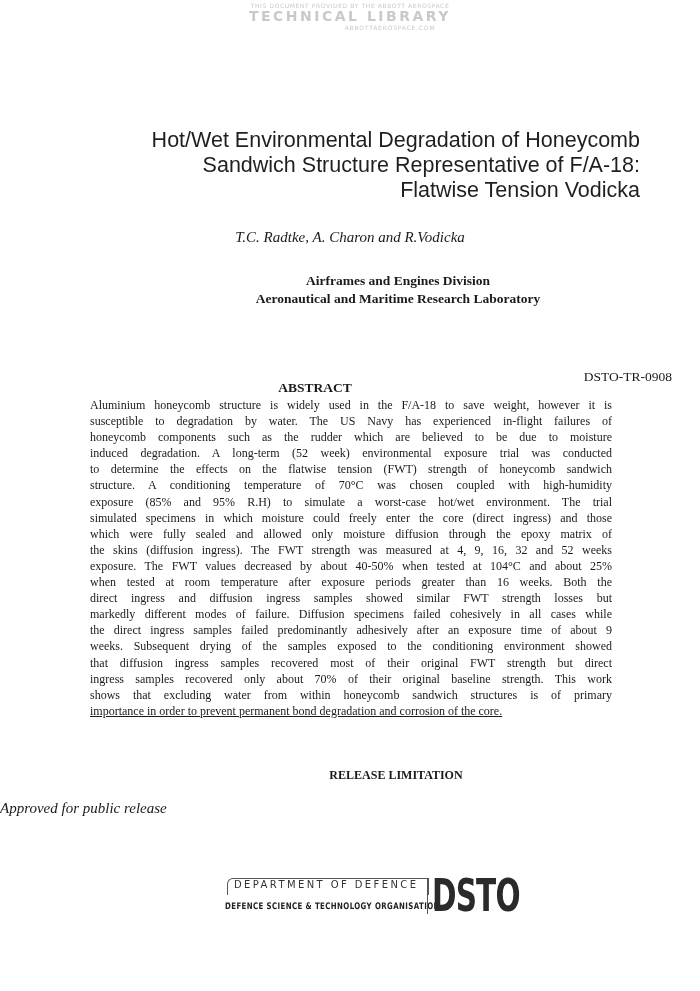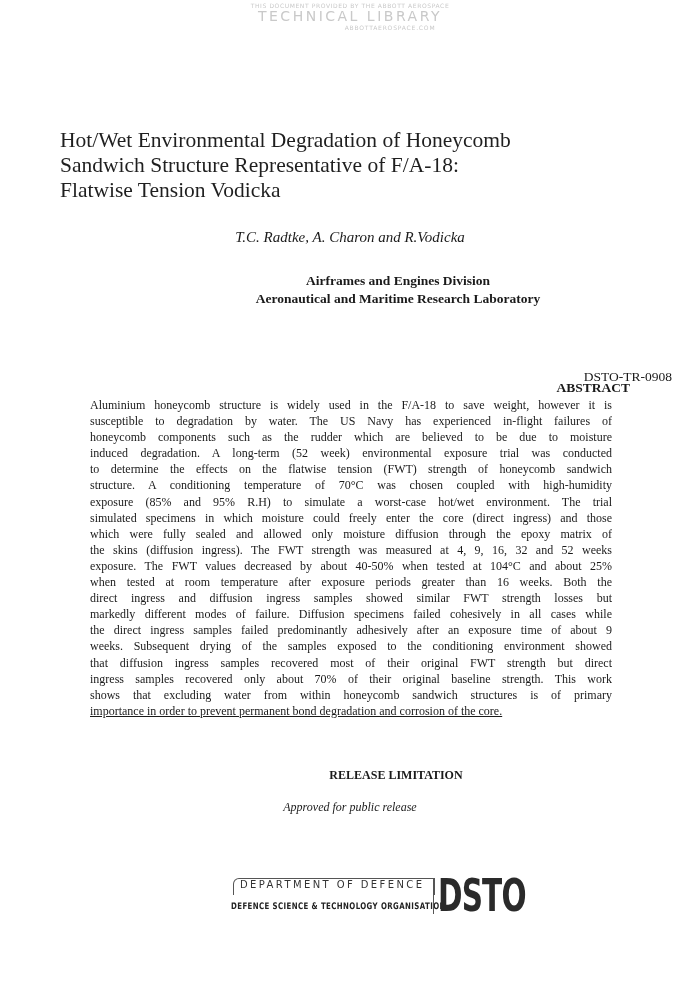--- a/index.html
+++ b/index.html
@@ -1,32 +1,32 @@
 <!DOCTYPE html>
 <html><head>
 <meta charset="utf-8">
 <style>
   html, body { margin: 0; padding: 0; background: #ffffff; }
   body { width: 700px; height: 991px; position: relative; overflow: hidden; color: #1a1a1a; font-family: "DejaVu Serif", serif; }
   .watermark { position: absolute; left: 0; top: 2px; width: 700px; text-align: center; color: #c9c9c9; font-family: "DejaVu Sans", sans-serif; }
   .wm-line1 { font-size: 6px; letter-spacing: 0.6px; line-height: 7px; text-transform: uppercase; }
-  .wm-line2 { font-size: 14px; letter-spacing: 2.5px; line-height: 15px; text-transform: uppercase; }
+  .wm-line2 { font-size: 14px; letter-spacing: 2.5px; line-height: 15px; text-transform: uppercase; font-weight: bold; }
   .wm-line3 { font-size: 6px; letter-spacing: 0.8px; line-height: 7px; text-transform: uppercase; padding-left: 80px; }
-  .title { position: absolute; left: 60px; width: 580px; top: 128px; text-align: left; font-size: 21.5px; line-height: 25px; font-family: Liberation Serif, serif; color: #1f1f1f; }
+  .title { position: absolute; left: 60px; width: 580px; top: 128px; text-align: right; font-size: 21.5px; line-height: 25px; font-family: Liberation Sans, sans-serif; color: #1f1f1f; }
   .title div { white-space: nowrap; }
   .authors { position: absolute; left: 0; width: 700px; top: 229px; text-align: center; font-style: italic; font-size: 15px; font-family: Liberation Serif, serif; }
   .division { position: absolute; left: 0; width: 700px; top: 272px; text-align: center; font-weight: bold; font-size: 13.5px; line-height: 18px; font-family: "Liberation Serif", serif; margin-left: 48px; }
   .report-no { position: absolute; left: 0; width: 672px; top: 325px; text-align: right; font-size: 13.5px; font-family: "Liberation Serif", serif; margin-top: 44px; }
-  .abstract-heading { position: absolute; left: 0; width: 630px; top: 380px; text-align: right; font-weight: bold; font-size: 13.5px; font-family: "Liberation Serif", serif; }
+  .abstract-heading { position: absolute; left: 0; width: 630px; top: 380px; text-align: center; font-weight: bold; font-size: 13.5px; font-family: "Liberation Serif", serif; }
   .abstract-body { position: absolute; left: 90px; width: 522px; top: 397px; font-size: 12px; line-height: 16.1px; text-align: justify; font-family: "Liberation Serif", serif; color: #1a1a1a; }
   .abstract-body span { display: block; text-align: justify; text-align-last: justify; white-space: nowrap; }
   .abstract-body span.last { text-align-last: left; text-decoration: underline; }
   .release-heading { position: absolute; left: 0; width: 700px; top: 768px; text-align: center; font-weight: bold; font-size: 12px; font-family: "Liberation Serif", serif; padding-left: 46px; }
-  .release-text { position: absolute; left: 0; width: 700px; top: 800px; text-align: center; font-style: italic; font-size: 12px; font-family: "Liberation Serif", serif; }
-  .logo { position: absolute; left: 230px; top: 876px; width: 280px; height: 40px; text-align: right; }
+  .release-text { position: absolute; left: 0; width: 700px; top: 800px; font-style: italic; font-size: 15px; font-family: "Liberation Serif", serif; }
+  .logo { position: absolute; left: 224px; top: 876px; width: 280px; height: 40px; text-align: right; }
   .logo-box { position: absolute; left: 3px; top: 2px; width: 200px; height: 16px; border: 1px solid #555; border-bottom: none; border-right: 1px solid #555; border-top-left-radius: 6px; }
   .logo-dept { position: absolute; left: 10px; top: 3px; font-family: "DejaVu Sans", sans-serif; font-size: 10px; letter-spacing: 2.4px; color: #333; white-space: nowrap; }
   .logo-org { position: absolute; left: 1px; top: 25px; font-family: "DejaVu Sans", sans-serif; font-size: 7px; font-weight: bold; letter-spacing: 0.4px; color: #222; white-space: nowrap; transform: scaleY(1.3); transform-origin: left top; }
   .logo-divider { position: absolute; left: 203px; top: 2px; width: 1px; height: 36px; background: #555; }
   .logo-dsto { position: absolute; left: 208px; top: -6px; font-family: "DejaVu Sans Condensed", "DejaVu Sans", sans-serif; font-weight: bold; font-size: 40px; letter-spacing: -1px; color: #2a2a2a; transform: scaleX(0.82) scaleY(1.1); transform-origin: left top; }
 </style>
 </head>
 <body>
 
 <div class="watermark">

